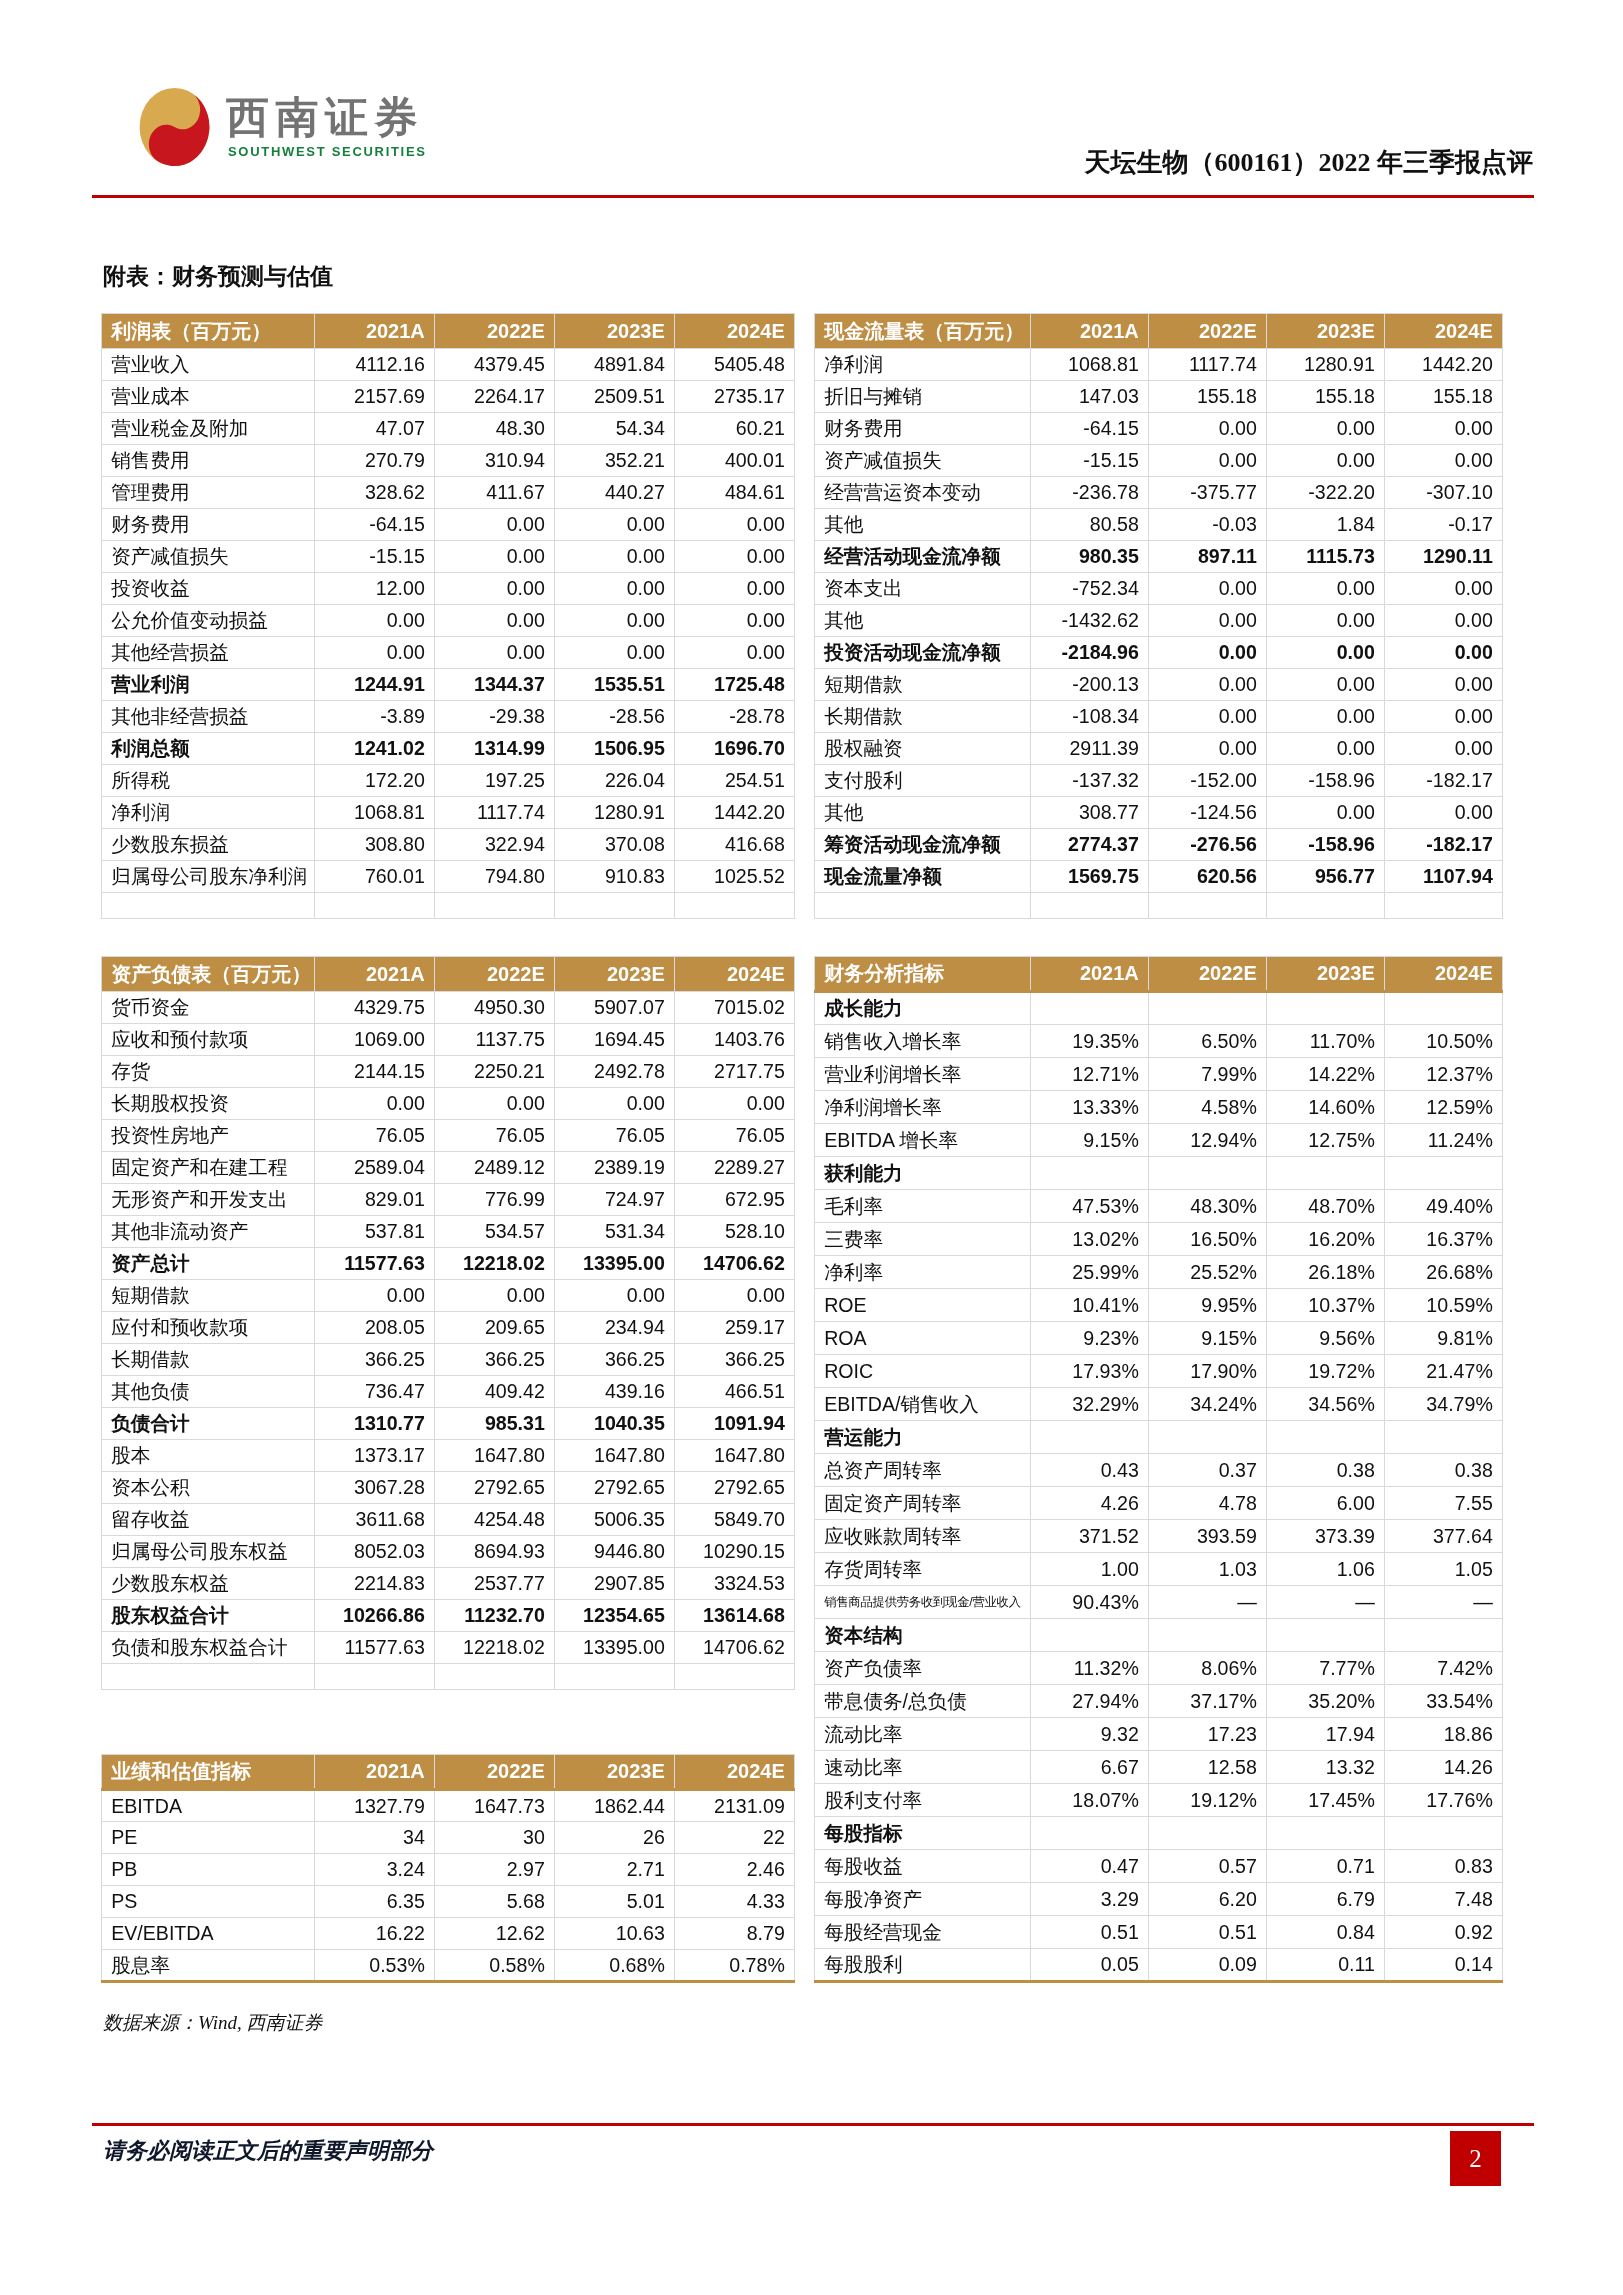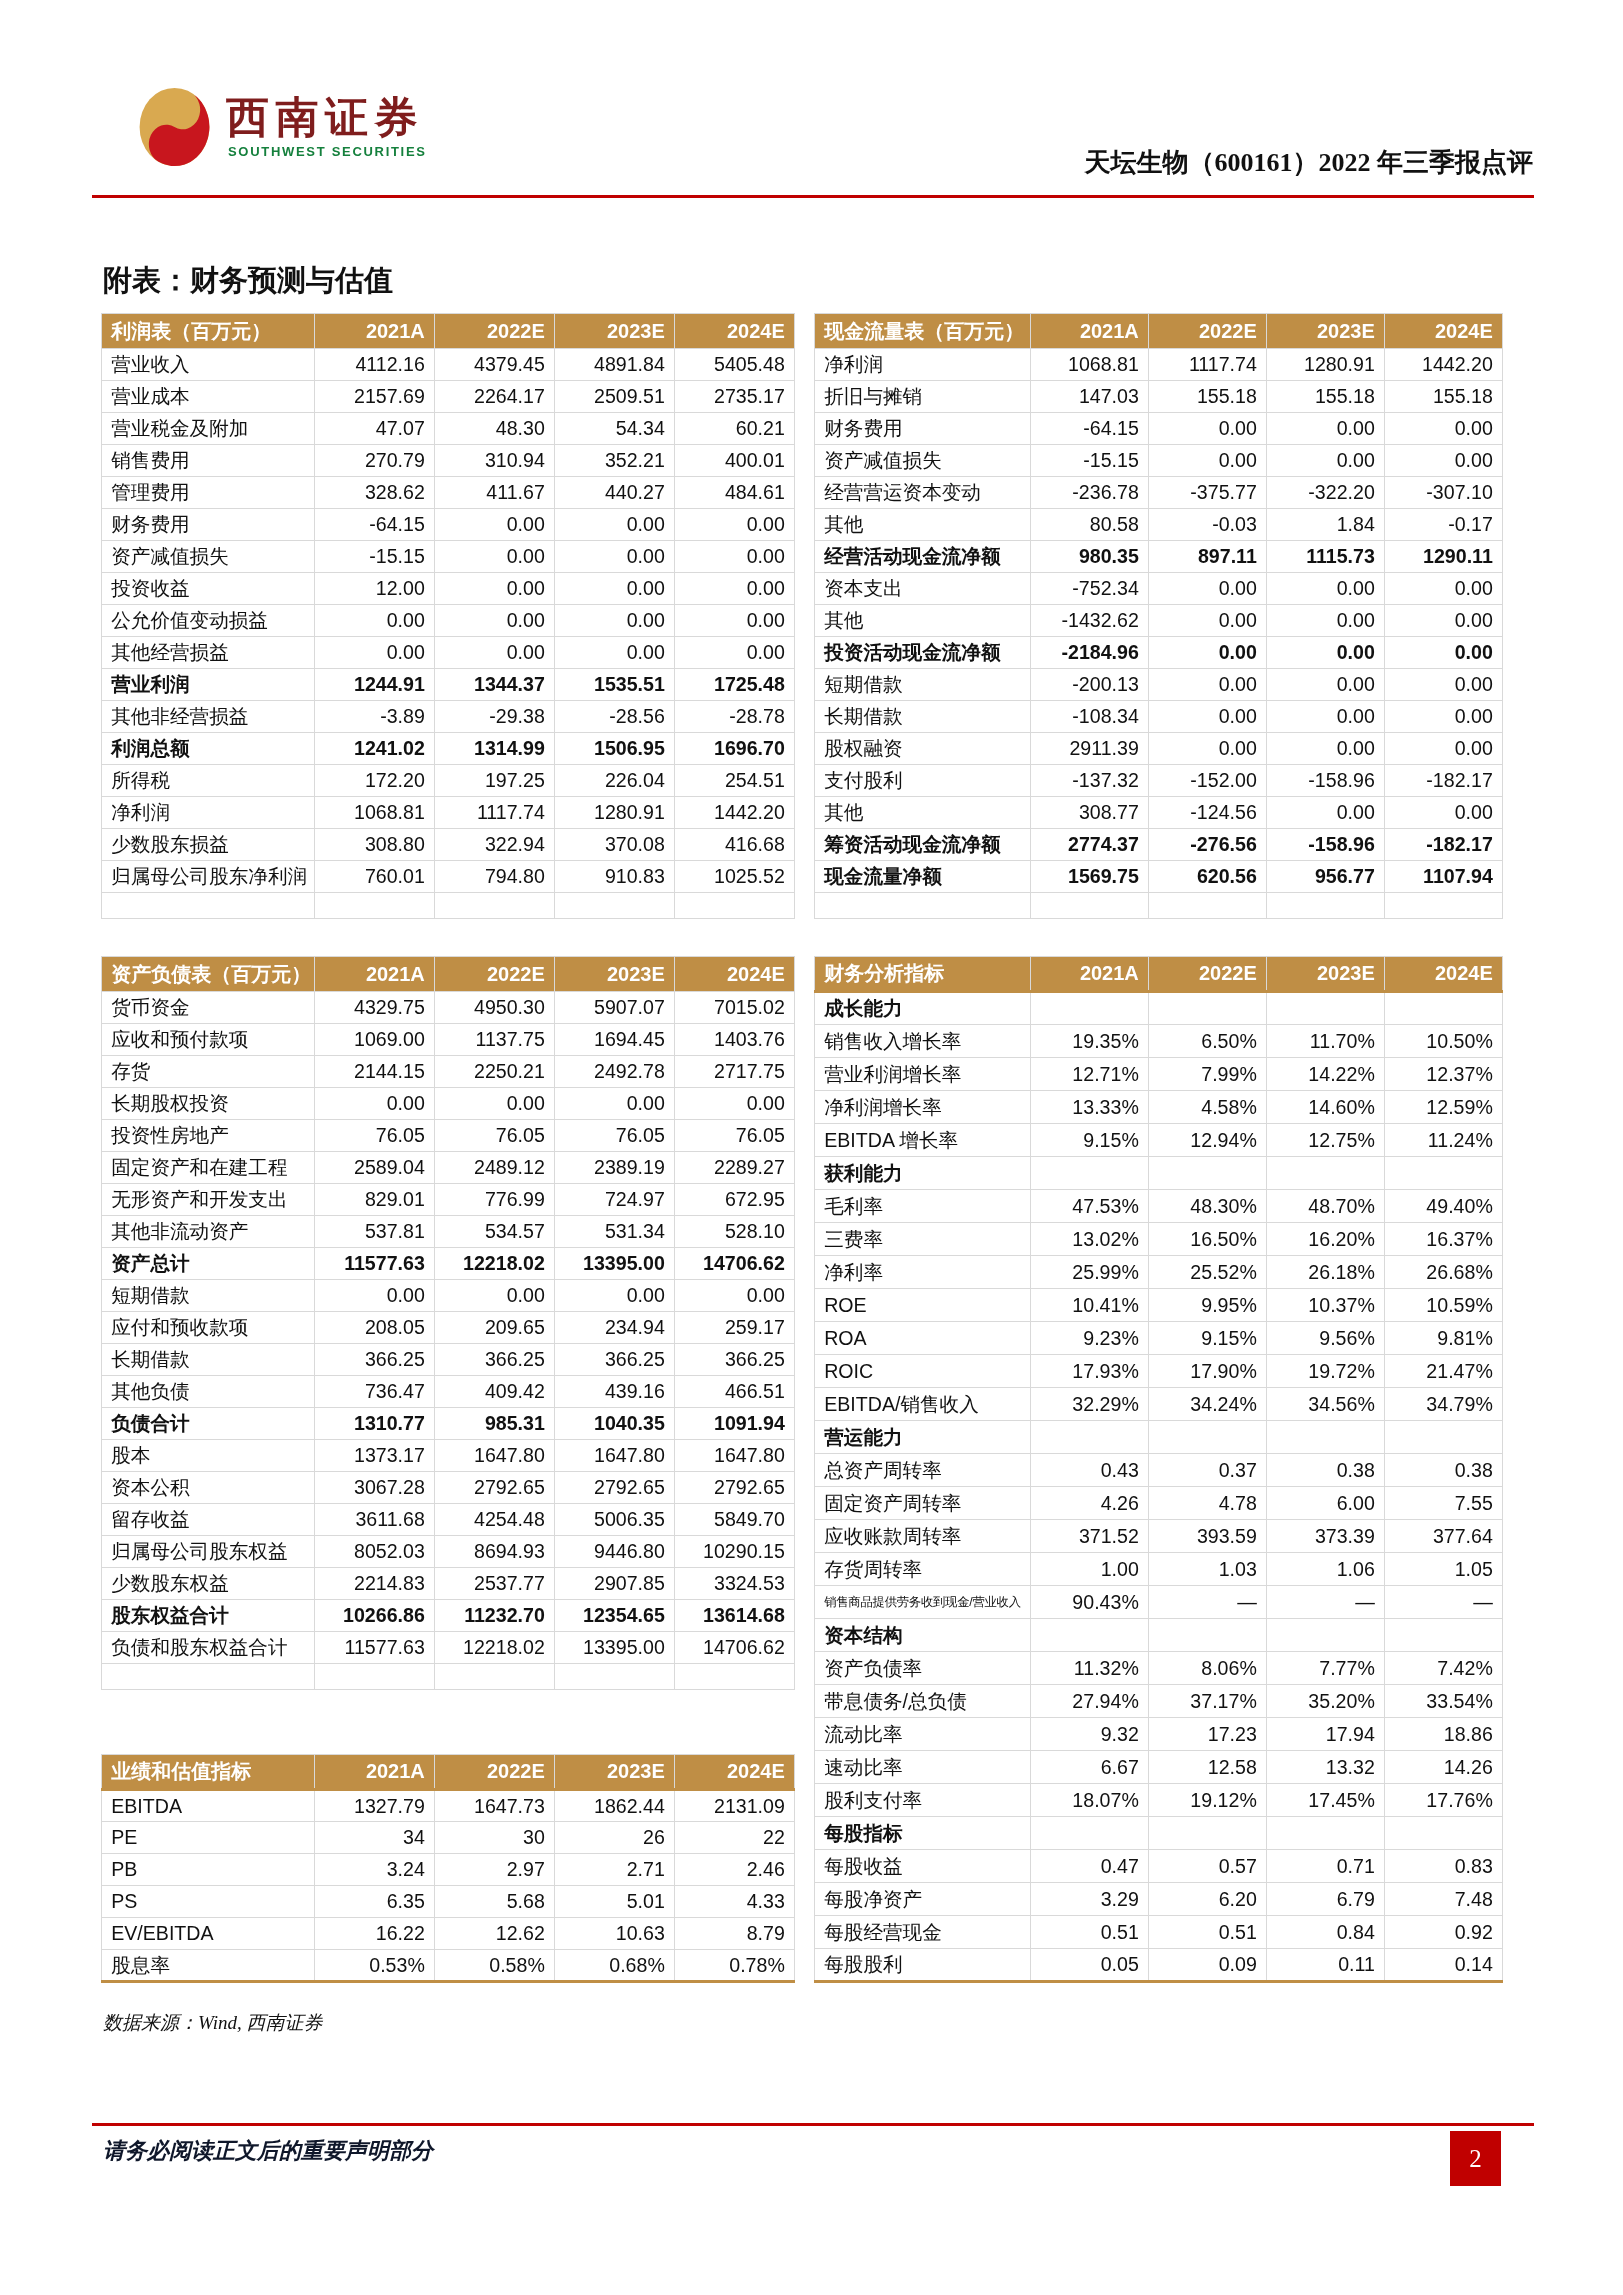--- a/index.html
+++ b/index.html
@@ -10,28 +10,28 @@
   }
   *{box-sizing:border-box;}
   html,body{margin:0;padding:0;}
   body{
     width:1623px;height:2295px;position:relative;background:#ffffff;
     font-family:"Liberation Sans","DejaVu Sans",sans-serif;color:var(--ink);
   }
   
   .logo-wrap{position:absolute;left:136px;top:86px;width:366px;height:85px;}
   .logo-svg{position:absolute;left:0;top:0;}
-  .brand-cn{position:absolute;left:90px;top:2.6px;font-size:43px;font-weight:bold;color:#7f1d1d;letter-spacing:6.5px;font-family:"Liberation Serif","DejaVu Serif",serif;}
+  .brand-cn{position:absolute;left:90px;top:2.6px;font-size:43px;font-weight:bold;color:#737373;letter-spacing:6.5px;font-family:"Liberation Serif","DejaVu Serif",serif;}
   .brand-en{position:absolute;left:92px;top:58px;font-size:13px;font-weight:bold;color:#15803d;letter-spacing:1.7px;}
   .report-title{position:absolute;right:90px;top:143px;width:916px;height:39px;line-height:39px;text-align:right;font-size:26px;font-weight:bold;font-family:"Liberation Serif","DejaVu Serif",serif;}
   .rule{position:absolute;left:92px;width:1442px;height:3.3px;background:var(--red);}
   .rule-top{top:195px;}
   .rule-bottom{top:2123px;}
   
-  .section-title{position:absolute;left:103px;top:261px;font-size:29px;font-weight:bold;font-family:"Liberation Serif","DejaVu Serif",serif;}
+  .section-title{position:absolute;left:103px;top:261px;font-size:23px;font-weight:bold;font-family:"Liberation Serif","DejaVu Serif",serif;}
   
   table{border-collapse:collapse;table-layout:fixed;position:absolute;background:#fff;}
   th,td{border:1.3px solid var(--grid);font-weight:normal;font-size:19.6px;overflow:hidden;white-space:nowrap;}
   thead th{background:var(--gold);color:#ffffff;font-weight:bold;font-size:20px;height:35px;}
   thead th.h-label{text-align:left;padding-left:9.2px;}
   thead th.h-year{text-align:right;padding-right:9.2px;}
   tbody th{text-align:left;padding-left:9.2px;height:32px;}
   tbody td{text-align:right;padding-right:9.2px;height:32px;}
   tr.bold th,tr.bold td{font-weight:bold;}
   tr.section th{font-weight:bold;}

